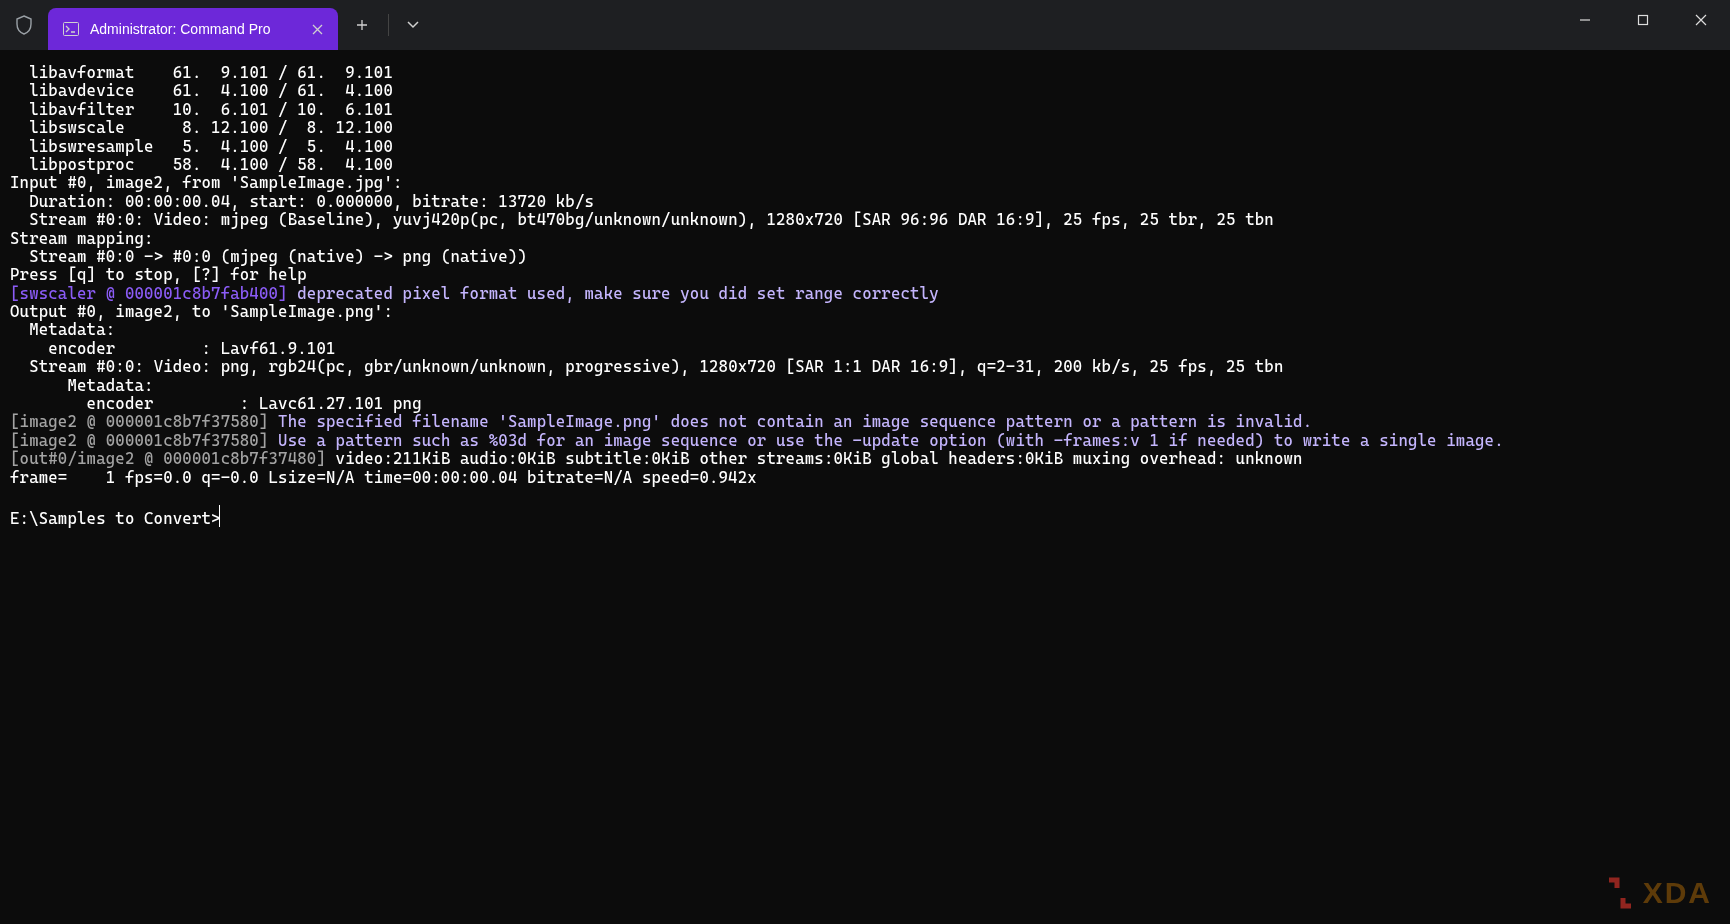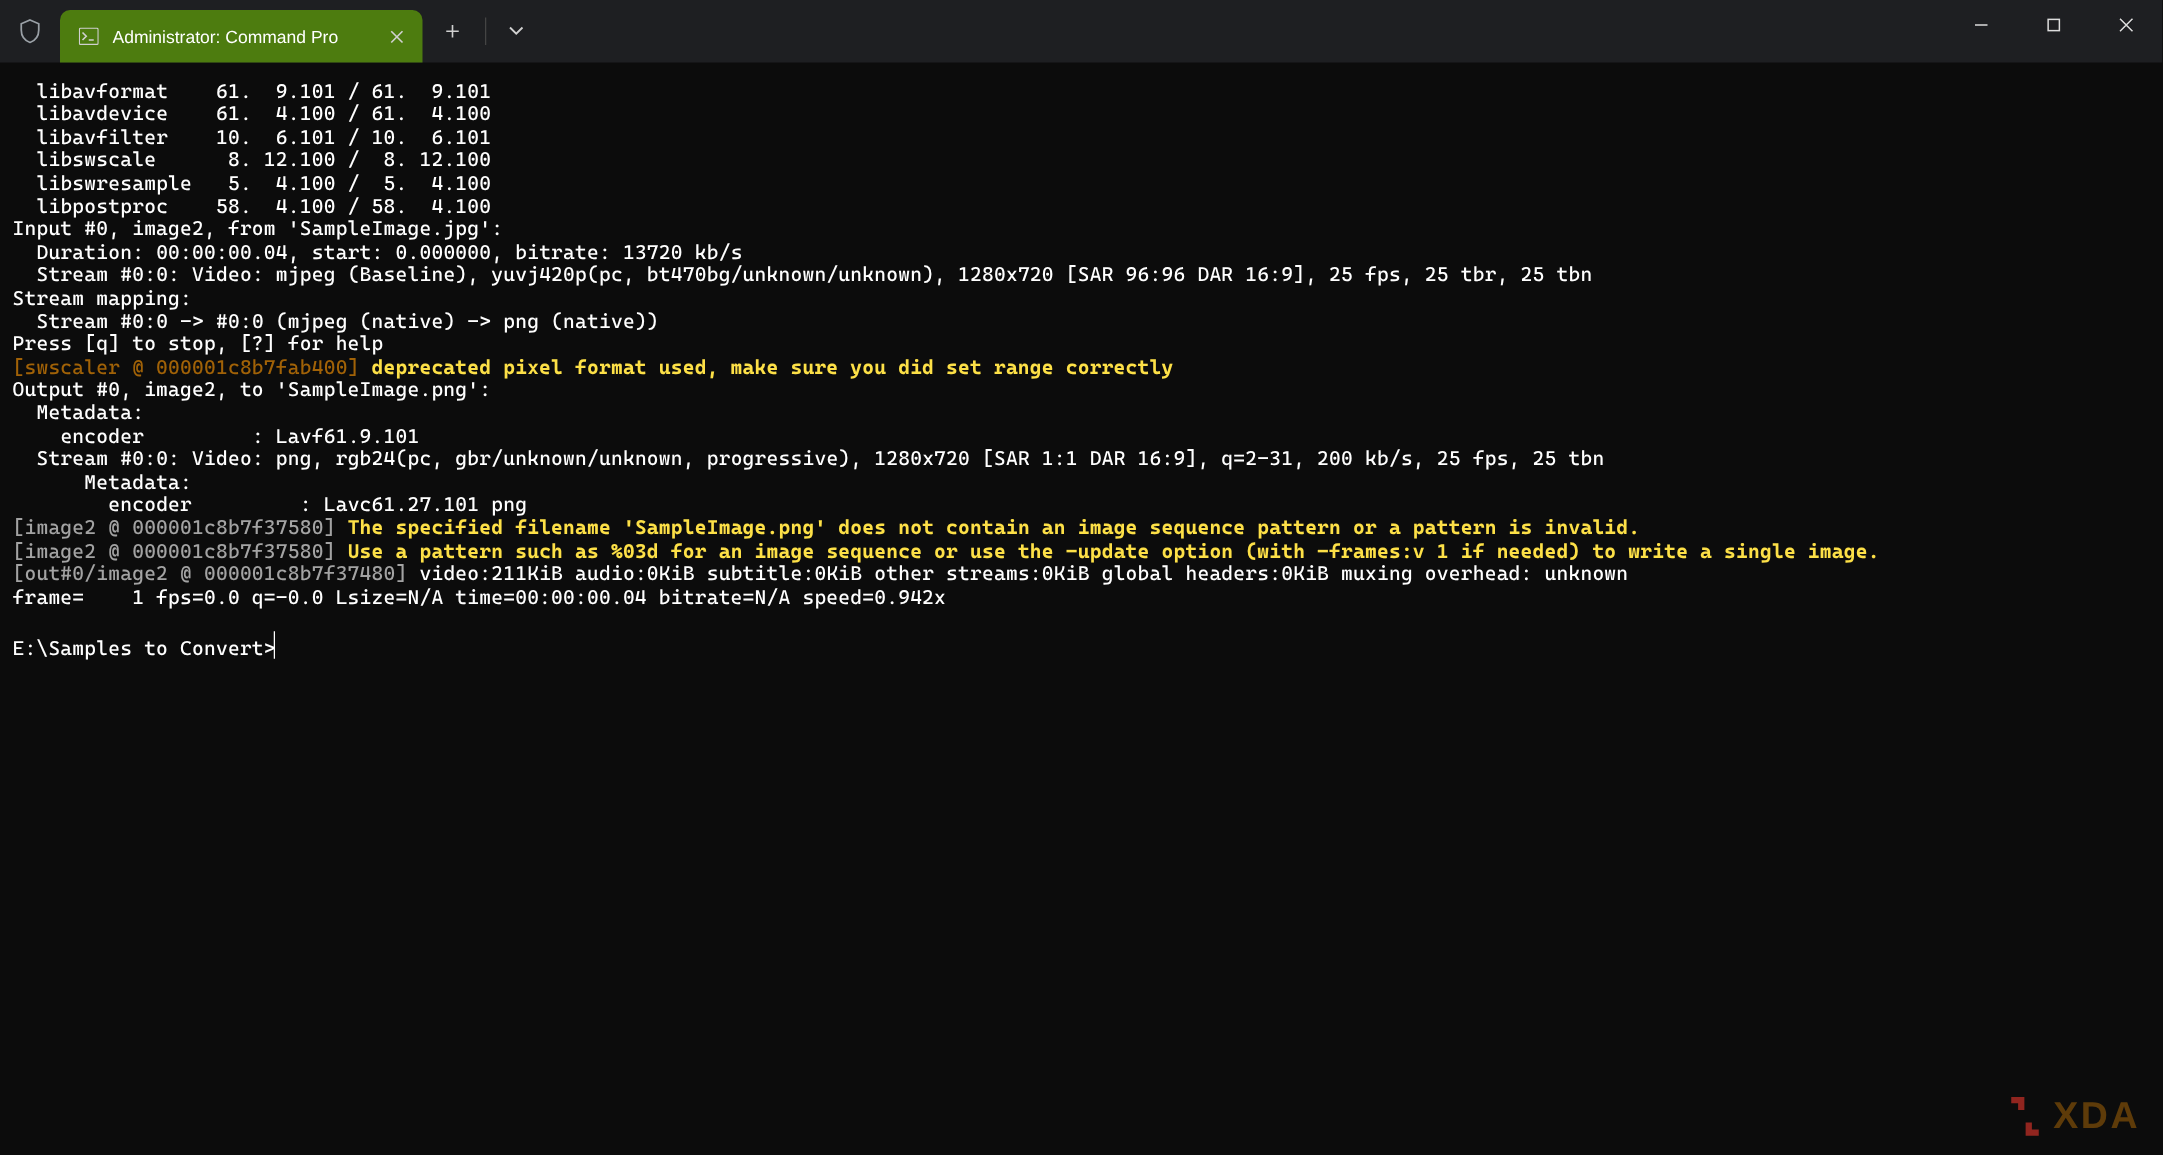--- a/index.html
+++ b/index.html
@@ -20,21 +20,21 @@
     position: relative;
   }
   .shield {
     width: 48px;
     display: flex;
     align-items: center;
     justify-content: center;
     height: 100%;
   }
   .tab {
-    background: #4d7c0f;
+    background: #6d28d9;
     height: 42px;
     margin-top: 8px;
     border-radius: 8px 8px 0 0;
     display: flex;
     align-items: center;
     padding: 0 12px 0 14px;
     gap: 10px;
     min-width: 290px;
   }
   .tab-icon { width: 18px; height: 18px; display:flex; align-items:center; justify-content:center;}
@@ -57,23 +57,23 @@
   }
   .terminal {
     padding: 14px 10px 0 10px;
     font-size: 16px;
     line-height: 1.15;
     white-space: pre-wrap;
     word-break: break-all;
     font-weight: 500;
     letter-spacing: 0.2px;
   }
-  .yellow { color: #fde047; font-weight: bold; }
+  .yellow { color: #c4b5fd; }
   .magenta { color: #a3a3a3; }
-  .cyan { color: #a16207; }
+  .cyan { color: #8b5cf6; }
   .watermark {
     position: absolute;
     right: 18px;
     bottom: 14px;
     display: flex;
     align-items: center;
     gap: 6px;
     opacity: 0.55;
   }
   .watermark-text {

